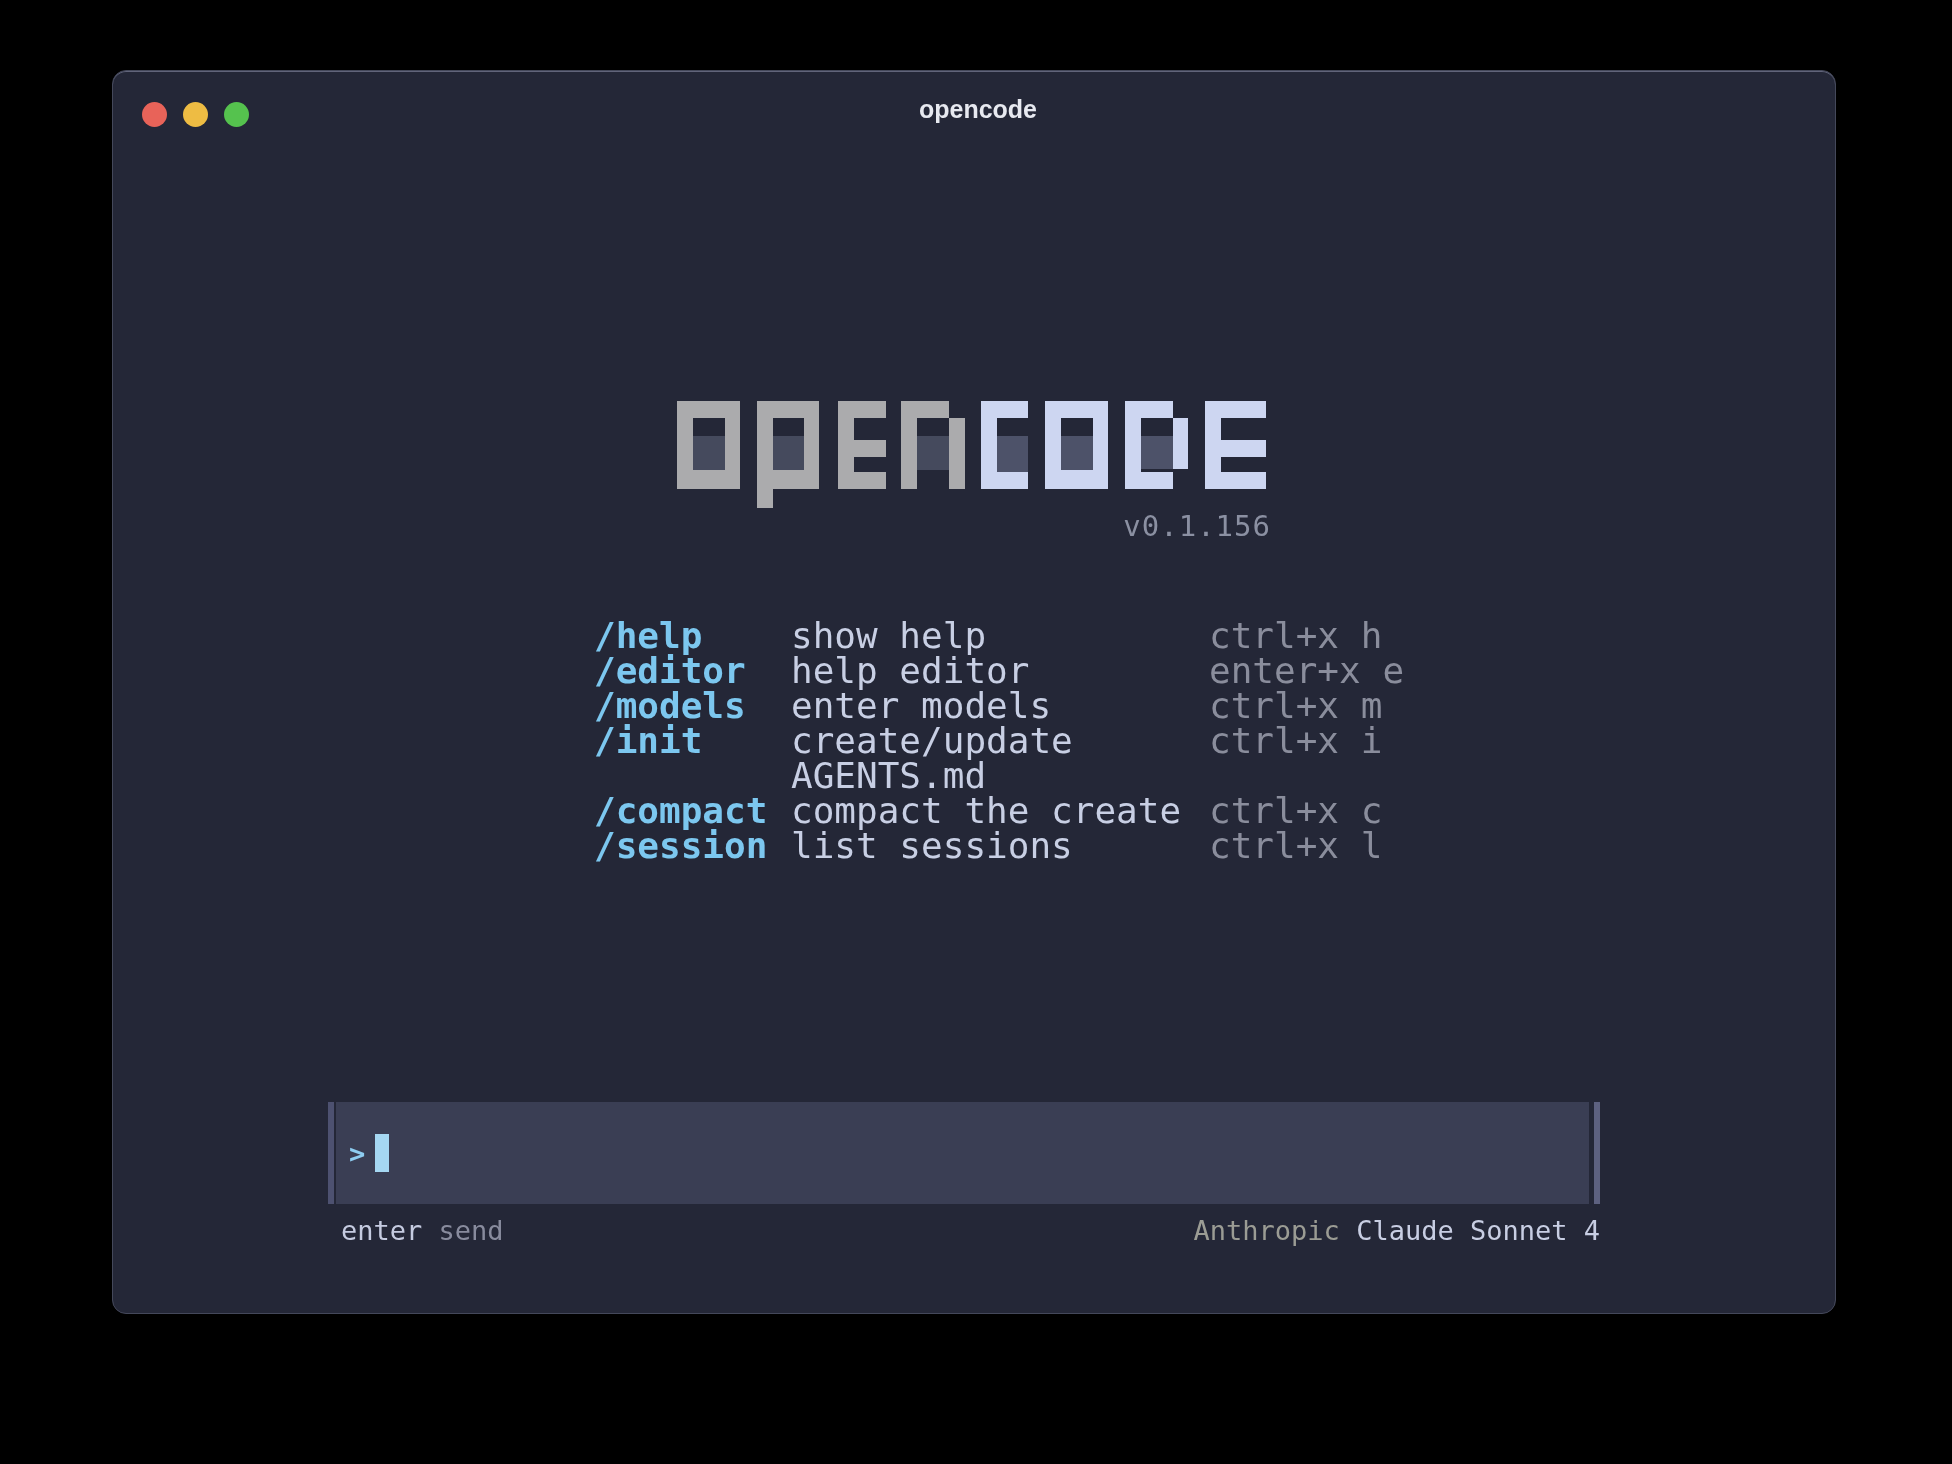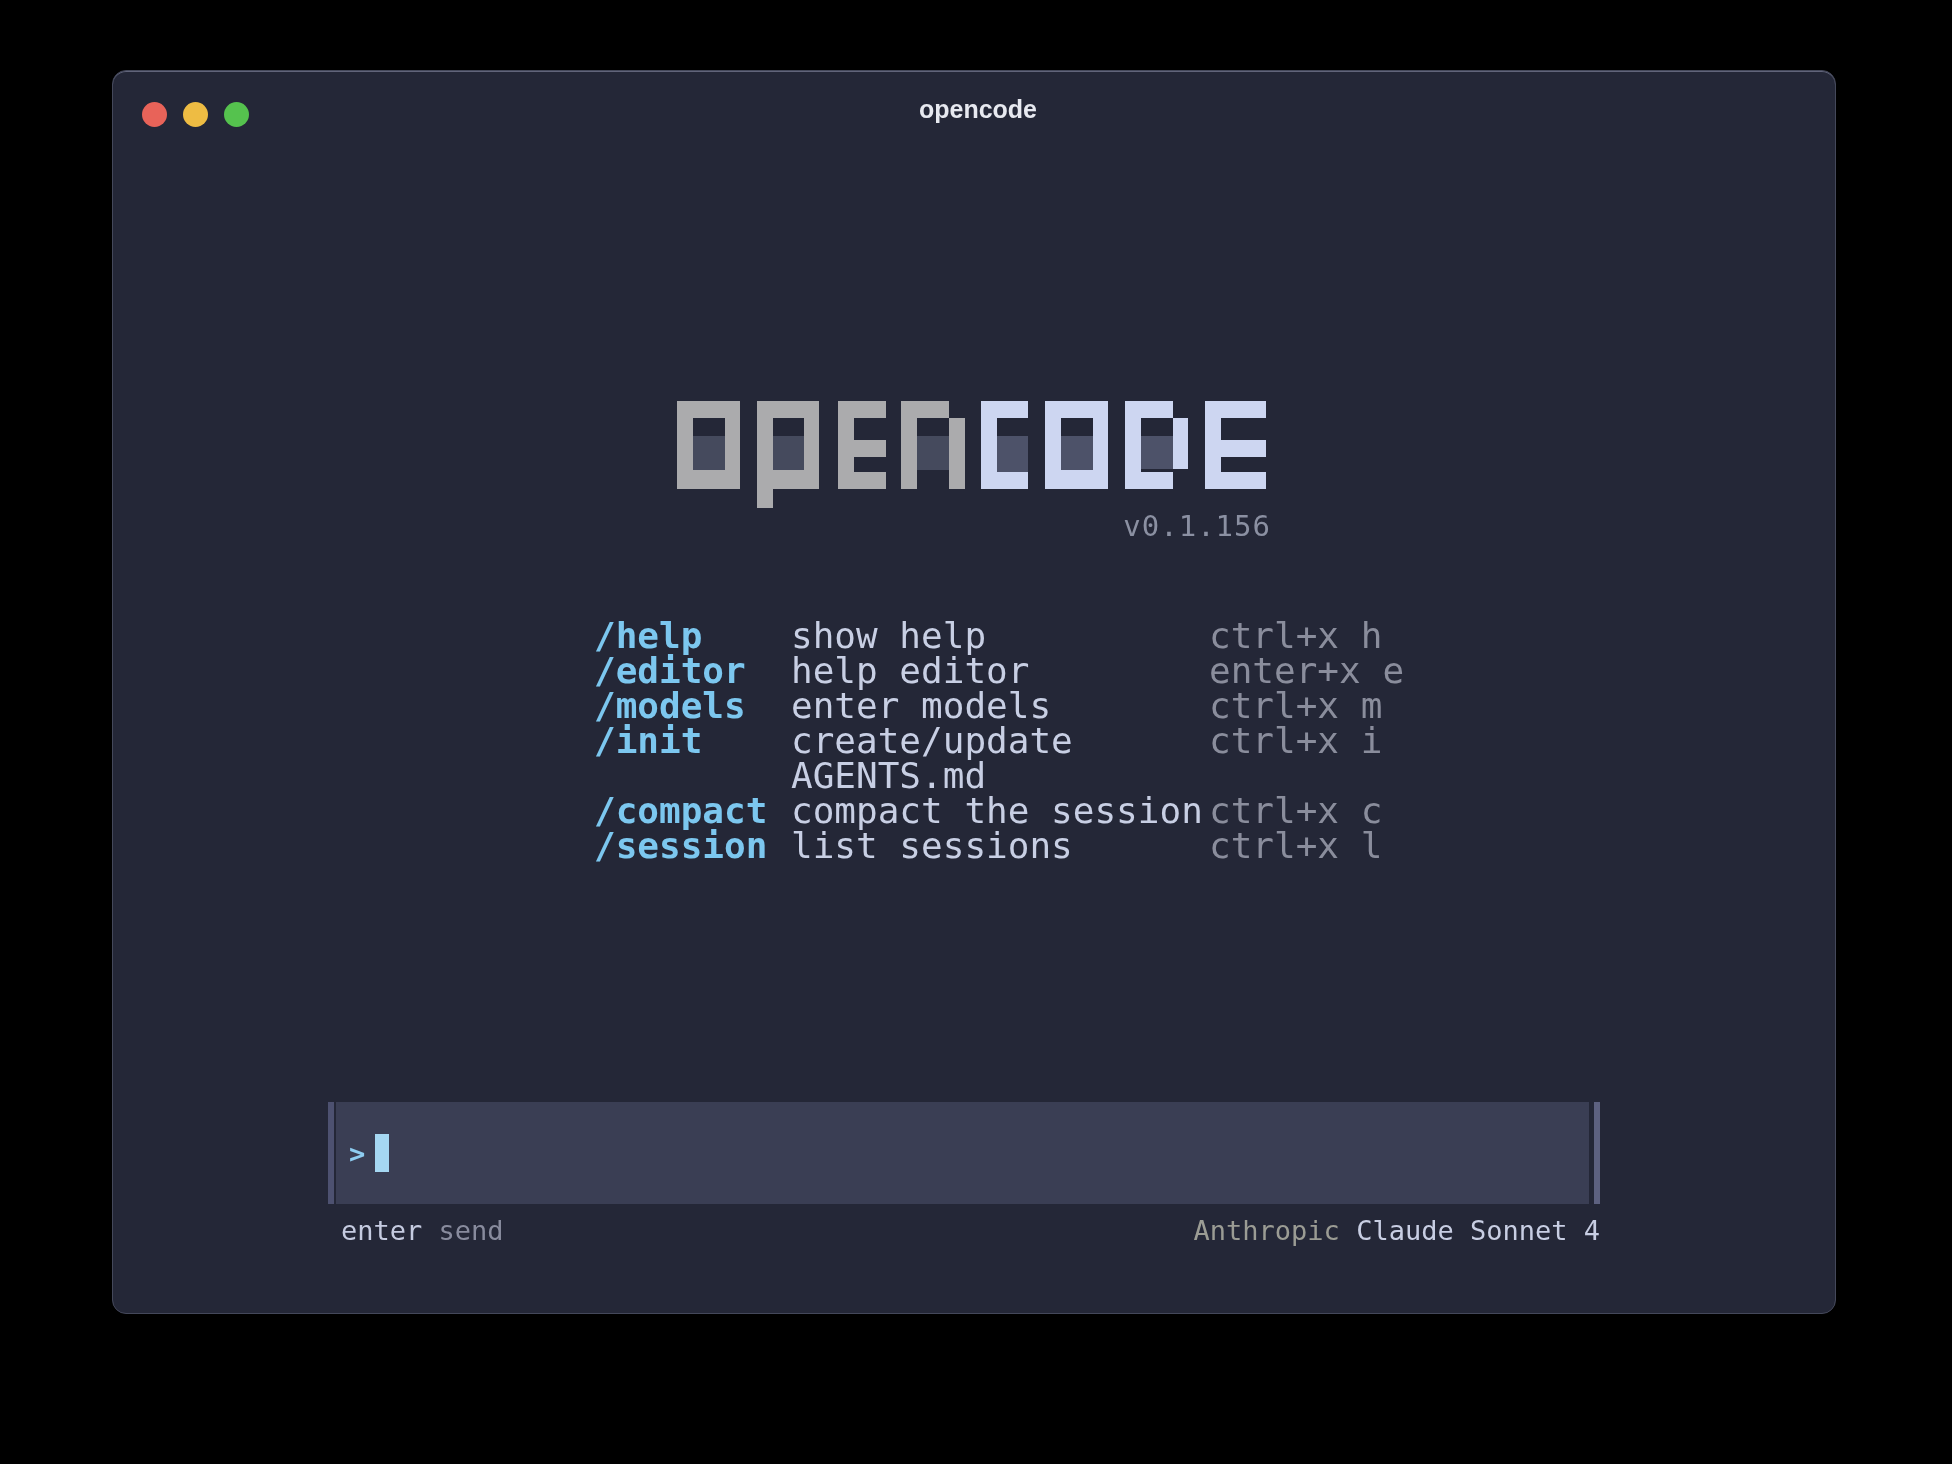--- a/index.html
+++ b/index.html
@@ -136,21 +136,21 @@
       <span class="cmd-desc">enter models</span>
       <span class="cmd-key">ctrl+x m</span>
     </div>
     <div class="cmd-row">
       <span class="cmd-name">/init</span>
       <span class="cmd-desc">create/update AGENTS.md</span>
       <span class="cmd-key">ctrl+x i</span>
     </div>
     <div class="cmd-row">
       <span class="cmd-name">/compact</span>
-      <span class="cmd-desc">compact the session</span>
+      <span class="cmd-desc">compact the create</span>
       <span class="cmd-key">ctrl+x c</span>
     </div>
     <div class="cmd-row">
       <span class="cmd-name">/session</span>
       <span class="cmd-desc">list sessions</span>
       <span class="cmd-key">ctrl+x l</span>
     </div>
   </div>
 
   <div class="input-area">

